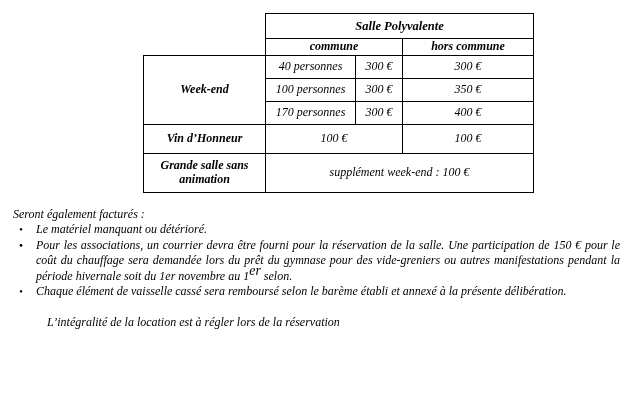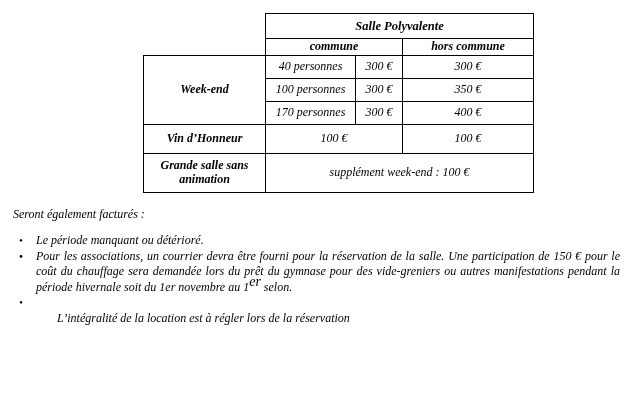--- a/index.html
+++ b/index.html
@@ -41,40 +41,40 @@
   tr.r-data td { height: 23px; }
   tr.r-vin td { height: 29px; }
   tr.r-grande td { height: 39px; }
 
   
   .text-block {
     margin-top: 14px;
     font-size: 12px;
     line-height: 15.5px;
   }
-  .intro { margin-bottom: 11px; }
+  .intro { margin-bottom: 0; }
   .bullet-item {
     position: relative;
     padding-left: 23px;
     text-align: justify;
   }
   .bullet-marker {
     position: absolute;
     left: 6px;
     top: 0;
     font-size: 11px;
   }
   sup.ordinal {
     font-size: 14px;
     vertical-align: super;
     line-height: 0;
   }
   .note-line {
     margin-top: 15.5px;
-    margin-left: 44px;
+    margin-left: 34px;
   }
   .footer-block {
     margin-top: 15.5px;
     margin-left: 29px;
   }
 </style>
 </head>
 <body>
 
 <div class="page">
@@ -122,34 +122,35 @@
       <td colspan="3">supplément week-end : 100 €</td>
     </tr>
   </tbody>
     </table>
 
   <div class="text-block">
     <div class="intro">Seront également facturés :</div>
 
     <div class="bullet-item">
       <span class="bullet-marker">•</span>
-      <span>Le période manquant ou détérioré.</span>
+      <span>Le matériel manquant ou détérioré.</span>
     </div>
 
     <div class="bullet-item">
       <span class="bullet-marker">•</span>
     </div>
 
     <div class="bullet-item">
       <span class="bullet-marker">•</span>
       <span>Pour les associations, un courrier devra être fourni pour la réservation de la salle. Une participation de 150 € pour le coût du chauffage sera demandée lors du prêt du gymnase pour des vide-greniers ou autres manifestations pendant la période hivernale soit du 1er novembre au 1</span><sup class="ordinal">er</sup><span> selon.</span>
     </div>
 
     <div class="bullet-item">
       <span class="bullet-marker">•</span>
+      <span>Chaque élément de vaisselle cassé sera remboursé selon le barème établi et annexé à la présente délibération.</span>
     </div>
 
     <div class="note-line">L’intégralité de la location est à régler lors de la réservation</div>
 
     <div class="footer-block">
     </div>
   </div>
 
 </div>
 

